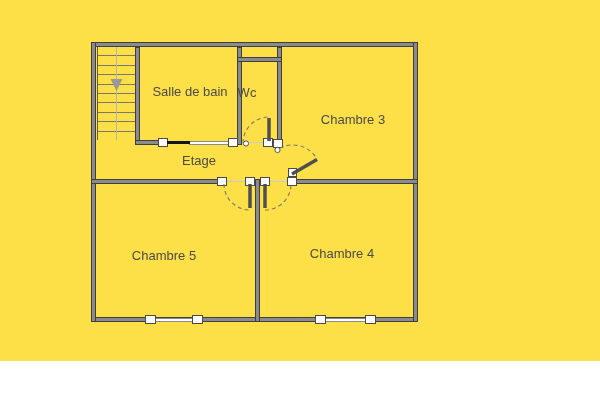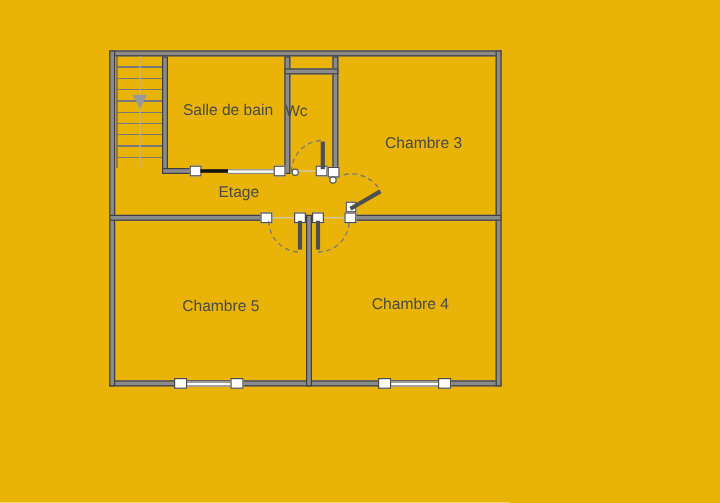--- a/index.html
+++ b/index.html
@@ -1,16 +1,16 @@
 <!DOCTYPE html>
 <html><head>
 <meta charset="utf-8">
 <style>
   html,body{margin:0;padding:0;background:#fff;}
-  .screen{position:relative;width:600px;height:419px;background:#eab308;overflow:hidden;
+  .screen{position:relative;width:600px;height:361px;background:#fde047;overflow:hidden;
           font-family:"Liberation Sans",sans-serif;}
   .wall{position:absolute;background:#8b8b8b;border:1px solid #3f3f3f;box-sizing:border-box;}
   .post{position:absolute;background:#ffffff;border:1px solid #4a4a4a;box-sizing:border-box;z-index:5;}
   .glass{position:absolute;background:#ffffff;border-top:1px solid #8a8a8a;border-bottom:1px solid #8a8a8a;box-sizing:border-box;z-index:4;}
   .lintel{position:absolute;background:#cccccc;height:1.2px;z-index:1;}
   .slidebar{position:absolute;background:#151515;z-index:5;}
   .stairs{position:absolute;left:97px;top:47px;width:38px;height:93px;
           border-left:1.5px solid #5a5a5a;box-sizing:border-box;
           background:repeating-linear-gradient(to bottom,transparent 0,transparent 8.4px,#787878 8.4px,#787878 9.4px);}
   .stairline{position:absolute;left:115.5px;top:47px;width:1px;height:93px;background:#b4b4b4;}
@@ -83,17 +83,17 @@
       <circle cx="246" cy="143.5" r="2.6"></circle>
       <circle cx="277.5" cy="150" r="2.6"></circle>
     </g>
     <polygon points="110.5,79 122.5,79 116.5,91" fill="#999999"></polygon>
   </svg>
 
   <div class="lbl" style="left:190px;top:91px">Salle de bain</div>
   <div class="lbl" style="left:247px;top:92px">Wc</div>
   <div class="lbl" style="left:353px;top:119px">Chambre 3</div>
   <div class="lbl" style="left:199px;top:160px">Etage</div>
-  <div class="lbl" style="left:184px;top:255px">Chambre 5</div>
+  <div class="lbl" style="left:164px;top:255px">Chambre 5</div>
   <div class="lbl" style="left:342px;top:253px">Chambre 4</div>
 
 
 </div>
 
 </body></html>

